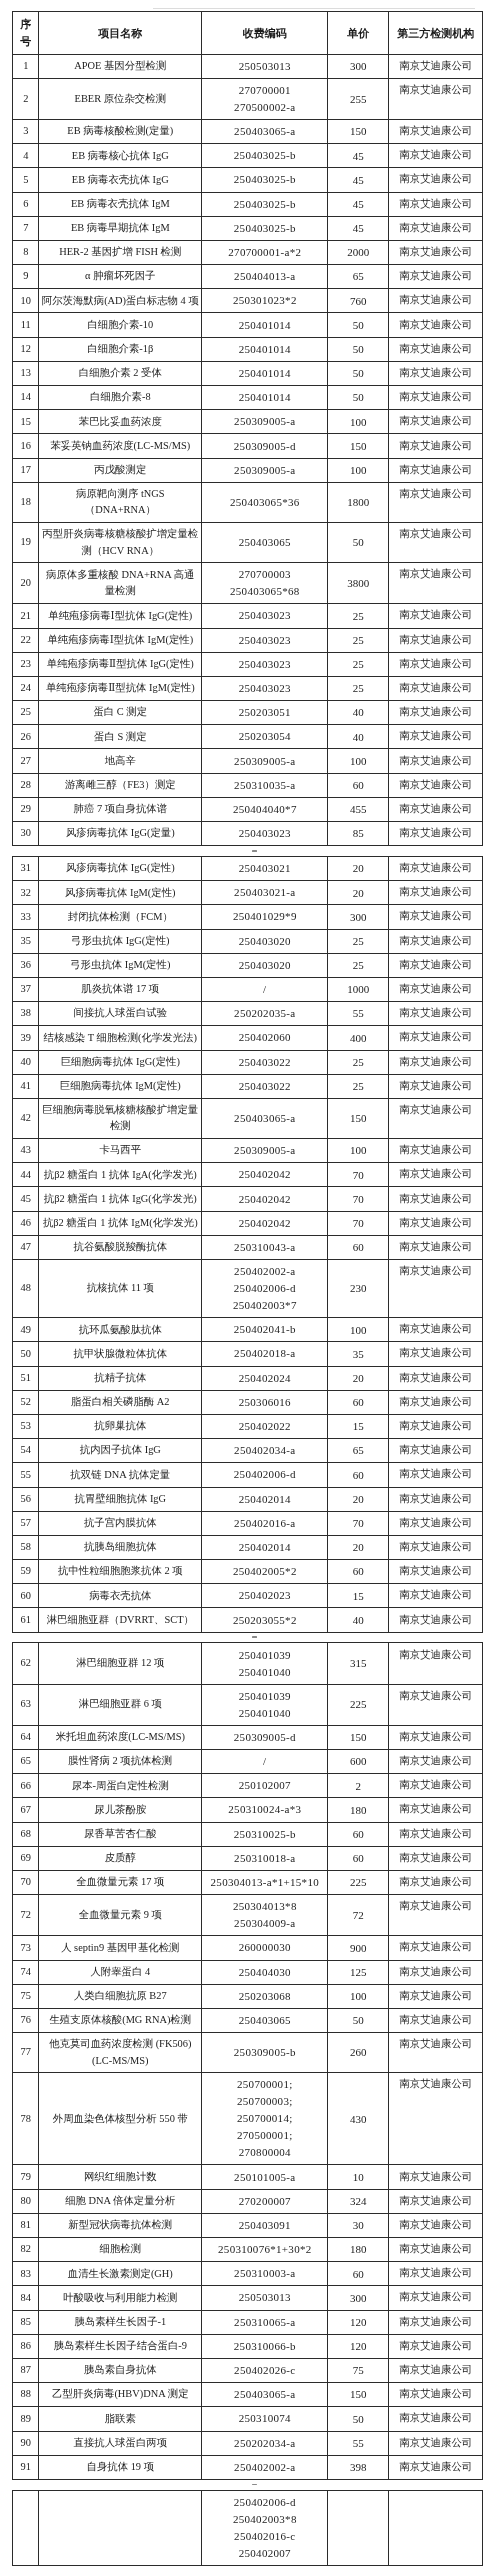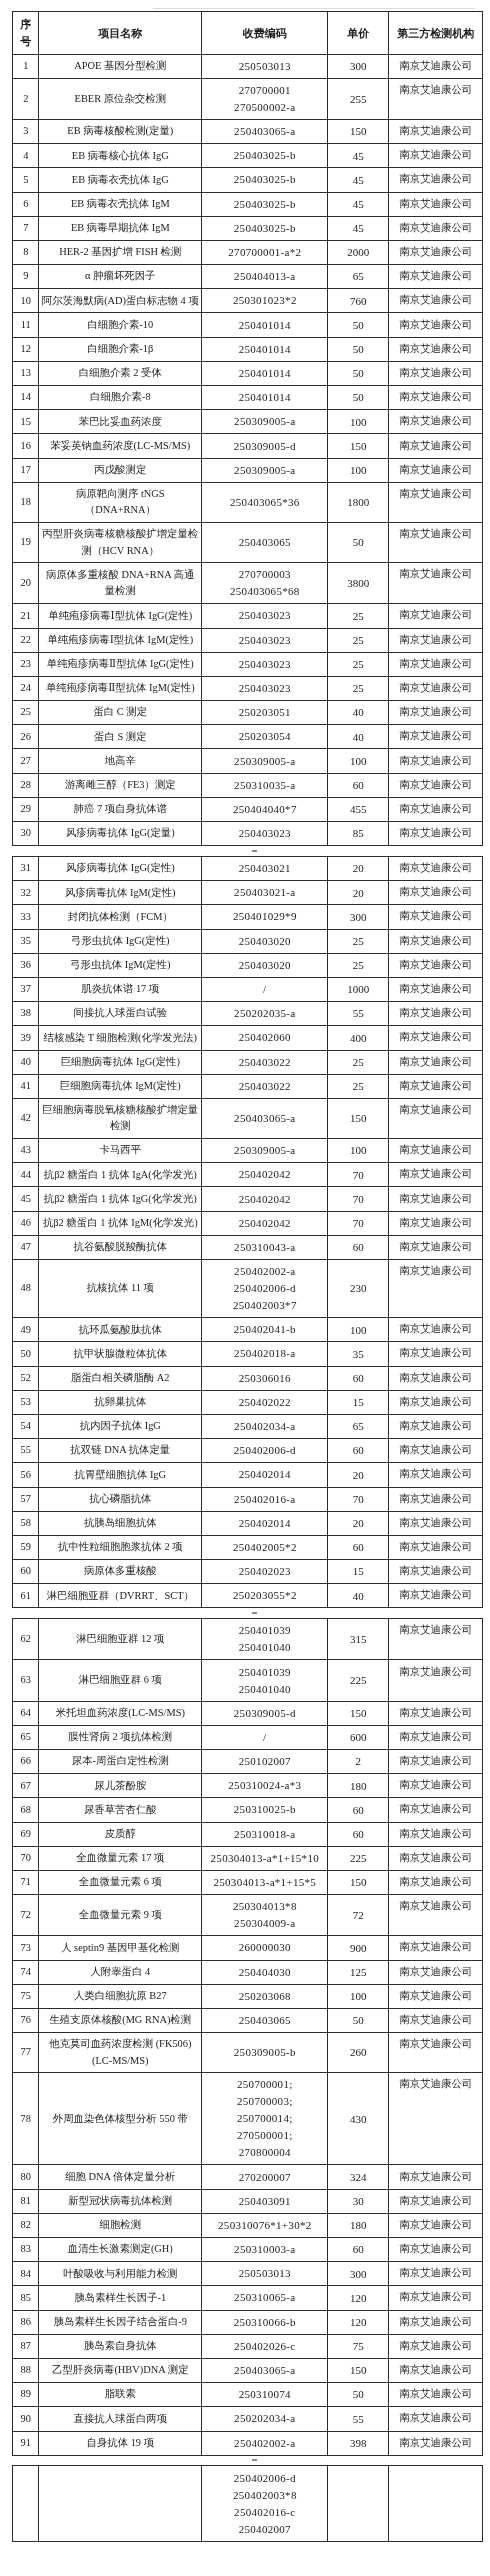--- a/index.html
+++ b/index.html
@@ -531,20 +531,29 @@
         <tr>
     <td class="c-no">50</td>
     <td class="c-name">抗甲状腺微粒体抗体</td>
     <td class="c-code">
             <div class="code-line">250402018-a</div>
           </td>
     <td class="c-price">35</td>
     <td class="c-org">南京艾迪康公司</td>
   </tr>
         <tr>
+    <td class="c-no">51</td>
+    <td class="c-name">抗精子抗体</td>
+    <td class="c-code">
+            <div class="code-line">250402024</div>
+          </td>
+    <td class="c-price">20</td>
+    <td class="c-org">南京艾迪康公司</td>
+  </tr>
+        <tr>
     <td class="c-no">52</td>
     <td class="c-name">脂蛋白相关磷脂酶 A2</td>
     <td class="c-code">
             <div class="code-line">250306016</div>
           </td>
     <td class="c-price">60</td>
     <td class="c-org">南京艾迪康公司</td>
   </tr>
         <tr>
     <td class="c-no">53</td>
@@ -577,21 +586,21 @@
     <td class="c-no">56</td>
     <td class="c-name">抗胃壁细胞抗体 IgG</td>
     <td class="c-code">
             <div class="code-line">250402014</div>
           </td>
     <td class="c-price">20</td>
     <td class="c-org">南京艾迪康公司</td>
   </tr>
         <tr>
     <td class="c-no">57</td>
-    <td class="c-name">抗心磷脂抗体</td>
+    <td class="c-name">抗子宫内膜抗体</td>
     <td class="c-code">
             <div class="code-line">250402016-a</div>
           </td>
     <td class="c-price">70</td>
     <td class="c-org">南京艾迪康公司</td>
   </tr>
         <tr>
     <td class="c-no">58</td>
     <td class="c-name">抗胰岛细胞抗体</td>
     <td class="c-code">
@@ -604,21 +613,21 @@
     <td class="c-no">59</td>
     <td class="c-name">抗中性粒细胞胞浆抗体 2 项</td>
     <td class="c-code">
             <div class="code-line">250402005*2</div>
           </td>
     <td class="c-price">60</td>
     <td class="c-org">南京艾迪康公司</td>
   </tr>
         <tr>
     <td class="c-no">60</td>
-    <td class="c-name">病原体多重核酸</td>
+    <td class="c-name">病毒衣壳抗体</td>
     <td class="c-code">
             <div class="code-line">250402023</div>
           </td>
     <td class="c-price">15</td>
     <td class="c-org">南京艾迪康公司</td>
   </tr>
         <tr>
     <td class="c-no">61</td>
     <td class="c-name">淋巴细胞亚群（DVRRT、SCT）</td>
     <td class="c-code">
@@ -720,29 +729,20 @@
         <tr>
     <td class="c-no">70</td>
     <td class="c-name">全血微量元素 17 项</td>
     <td class="c-code">
             <div class="code-line">250304013-a*1+15*10</div>
           </td>
     <td class="c-price">225</td>
     <td class="c-org">南京艾迪康公司</td>
   </tr>
         <tr>
-    <td class="c-no">71</td>
-    <td class="c-name">全血微量元素 6 项</td>
-    <td class="c-code">
-            <div class="code-line">250304013-a*1+15*5</div>
-          </td>
-    <td class="c-price">150</td>
-    <td class="c-org">南京艾迪康公司</td>
-  </tr>
-        <tr>
     <td class="c-no">72</td>
     <td class="c-name">全血微量元素 9 项</td>
     <td class="c-code">
             <div class="code-line">250304013*8</div>
             <div class="code-line">250304009-a</div>
           </td>
     <td class="c-price">72</td>
     <td class="c-org">南京艾迪康公司</td>
   </tr>
         <tr>
@@ -794,20 +794,29 @@
     <td class="c-no">78</td>
     <td class="c-name">外周血染色体核型分析 550 带</td>
     <td class="c-code">
             <div class="code-line">250700001;</div>
             <div class="code-line">250700003;</div>
             <div class="code-line">250700014;</div>
             <div class="code-line">270500001;</div>
             <div class="code-line">270800004</div>
           </td>
     <td class="c-price">430</td>
+    <td class="c-org">南京艾迪康公司</td>
+  </tr>
+        <tr>
+    <td class="c-no">79</td>
+    <td class="c-name">网织红细胞计数</td>
+    <td class="c-code">
+            <div class="code-line">250101005-a</div>
+          </td>
+    <td class="c-price">10</td>
     <td class="c-org">南京艾迪康公司</td>
   </tr>
         <tr>
     <td class="c-no">80</td>
     <td class="c-name">细胞 DNA 倍体定量分析</td>
     <td class="c-code">
             <div class="code-line">270200007</div>
           </td>
     <td class="c-price">324</td>
     <td class="c-org">南京艾迪康公司</td>

